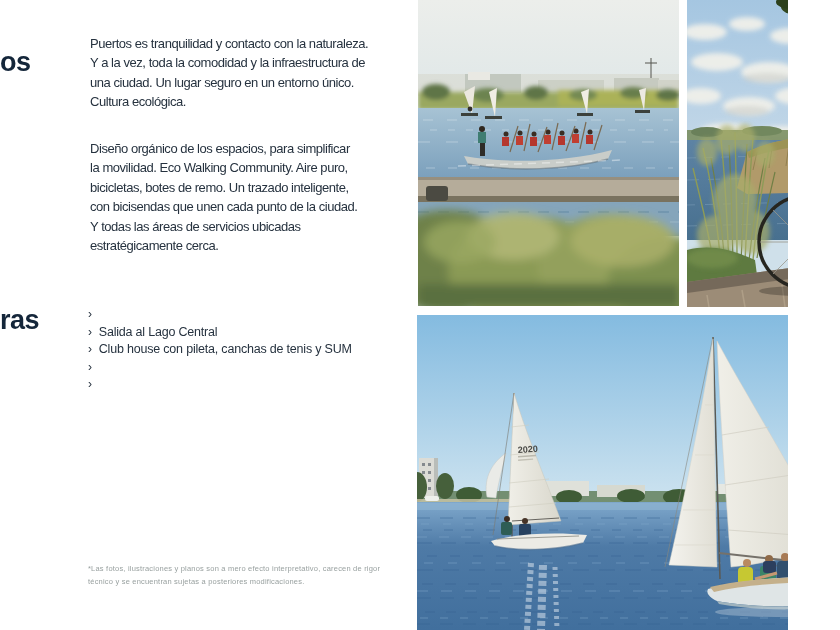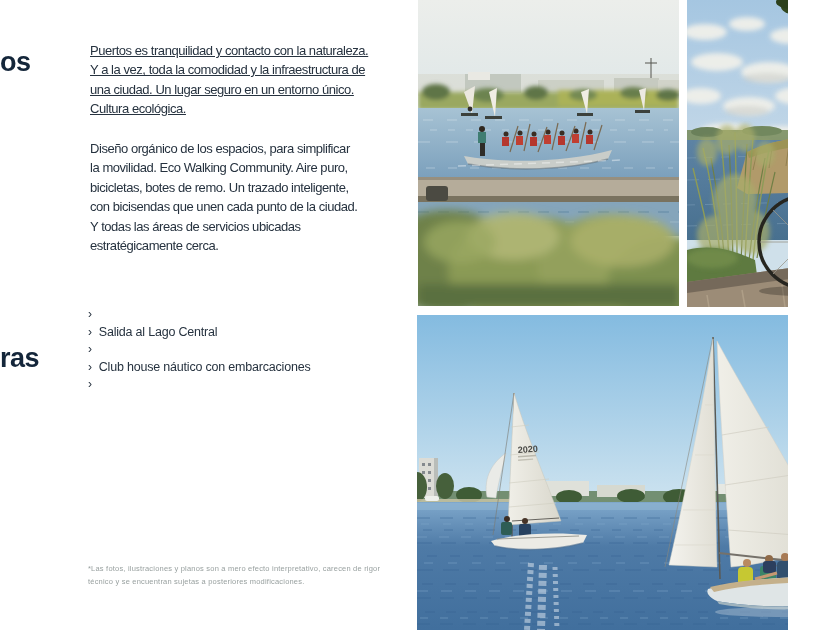--- a/index.html
+++ b/index.html
@@ -8,28 +8,28 @@
     position:relative; width:788px; height:630px;
     background:#ffffff; overflow:hidden;
     font-family:"Liberation Sans", sans-serif;
   }
   .frag-heading {
     position:absolute; left:0;
     color:#14263a; font-size:27px; font-weight:700;
     letter-spacing:-0.5px; line-height:1;
   }
   #headTop { top:49px; }
-  #headMid { top:307px;margin-top:38px; }
+  #headMid { top:307px; }
   .para {
     position:absolute; left:90px; width:310px;
     white-space:pre-line;
     color:#26323f; font-size:13px; line-height:19.4px;
     letter-spacing:-0.45px;
   }
-  #para1 { top:41px;text-decoration:underline; }
+  #para1 { top:34px; }
   #para2 { top:129px;margin-top:10px; }
   .features {
     position:absolute; left:88px; top:306px;
     list-style:none; width:320px;
   }
   .features li {
     display:flex; gap:7px; align-items:baseline;
     color:#26323f; font-size:12.5px; line-height:17.5px;
     letter-spacing:-0.2px;
   }
@@ -69,24 +69,24 @@
   <ul class="features">
     <li>
       <span class="marker">›</span>
     </li>
     <li>
       <span class="marker">›</span>
       <span>Salida al Lago Central</span>
     </li>
     <li>
       <span class="marker">›</span>
+      <span>Club house con pileta, canchas de tenis y SUM</span>
     </li>
     <li>
       <span class="marker">›</span>
-      <span>Club house náutico con embarcaciones</span>
     </li>
     <li>
       <span class="marker">›</span>
     </li>
   </ul>
 
   <div class="footnote">*Las fotos, ilustraciones y planos son a mero efecto interpretativo, carecen de rigor
 técnico y se encuentran sujetas a posteriores modificaciones.</div>
 
   <figure id="photoA" class="photo">

